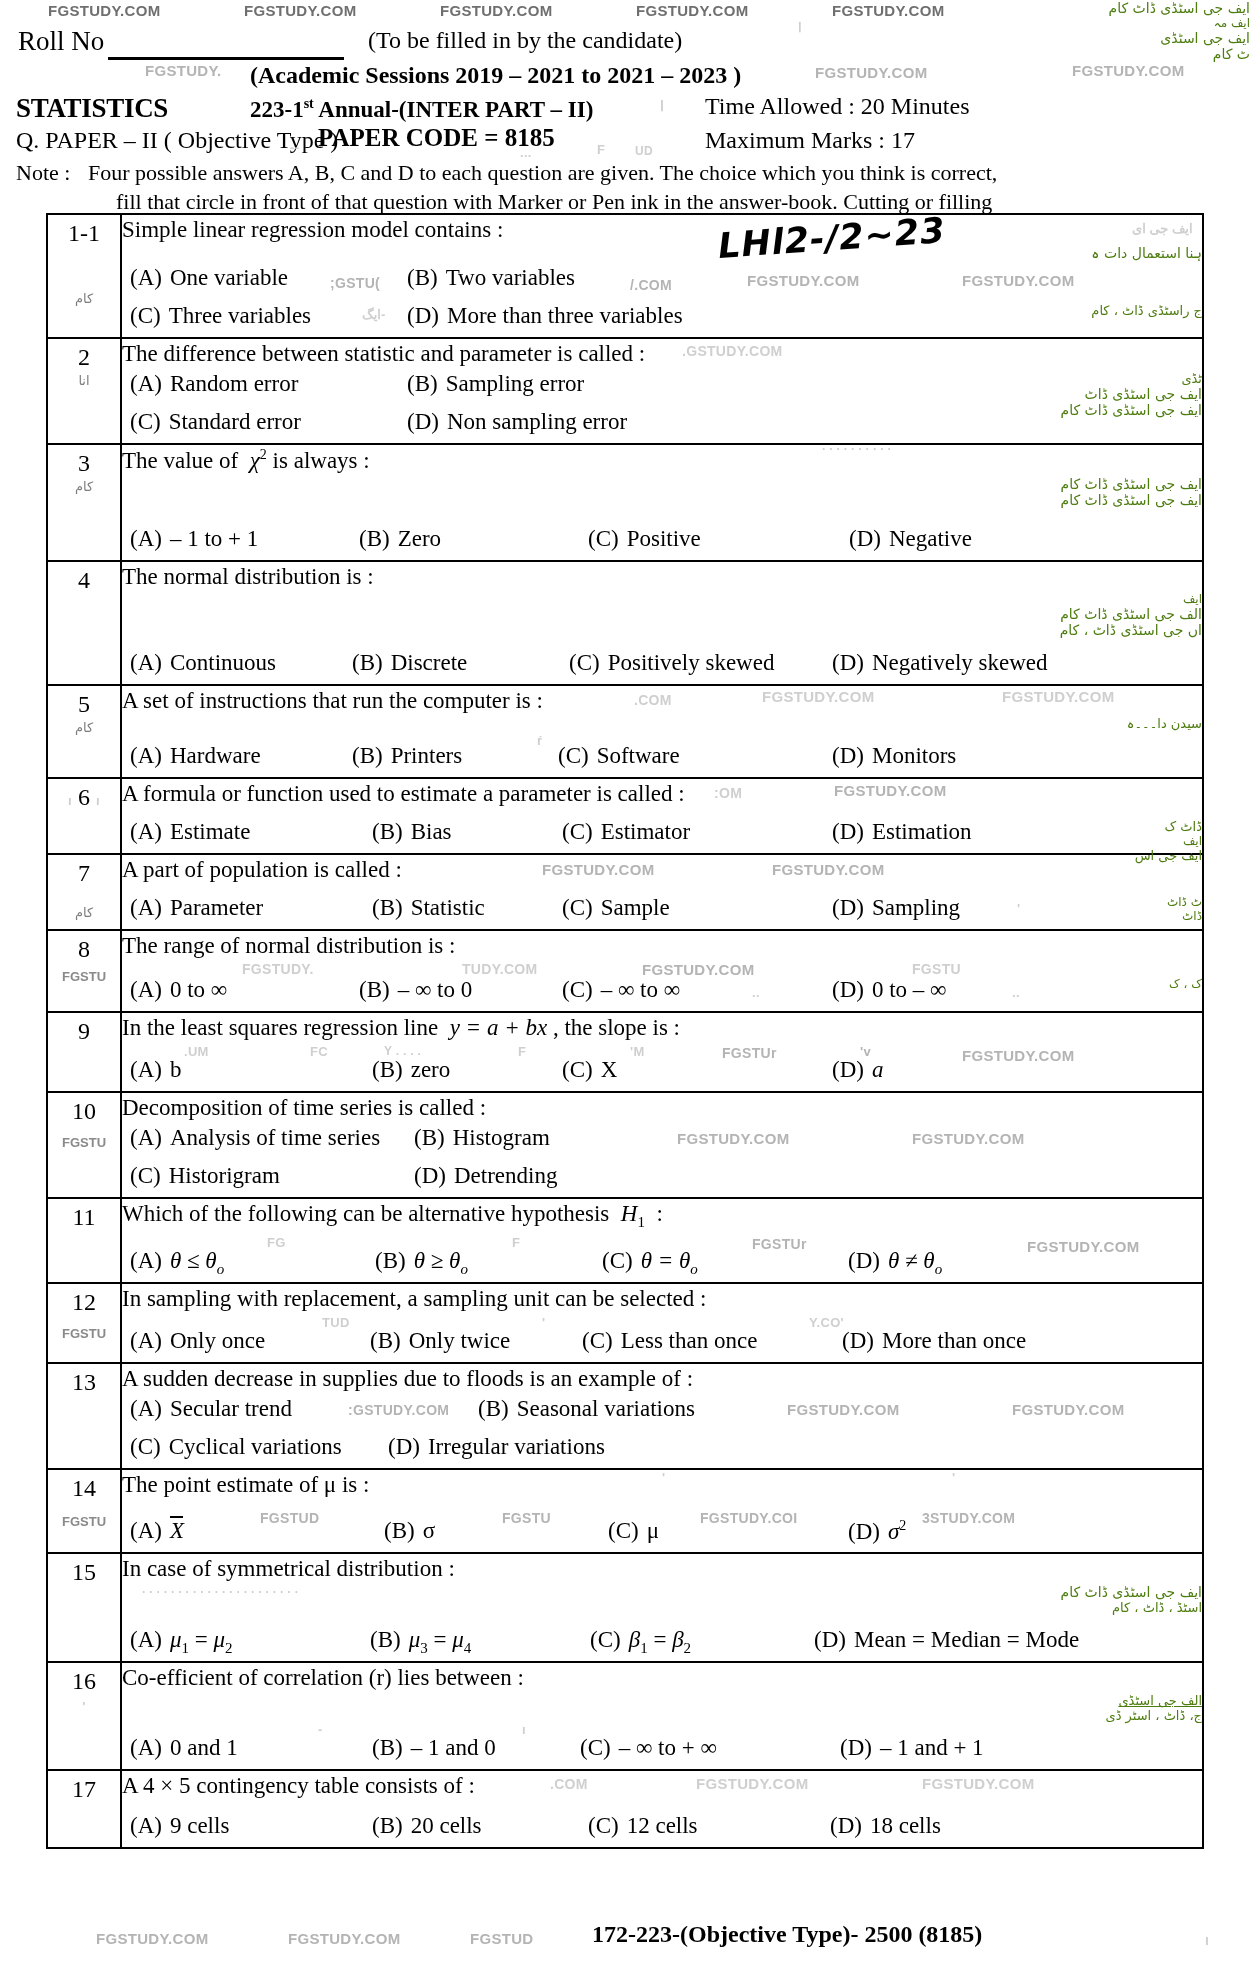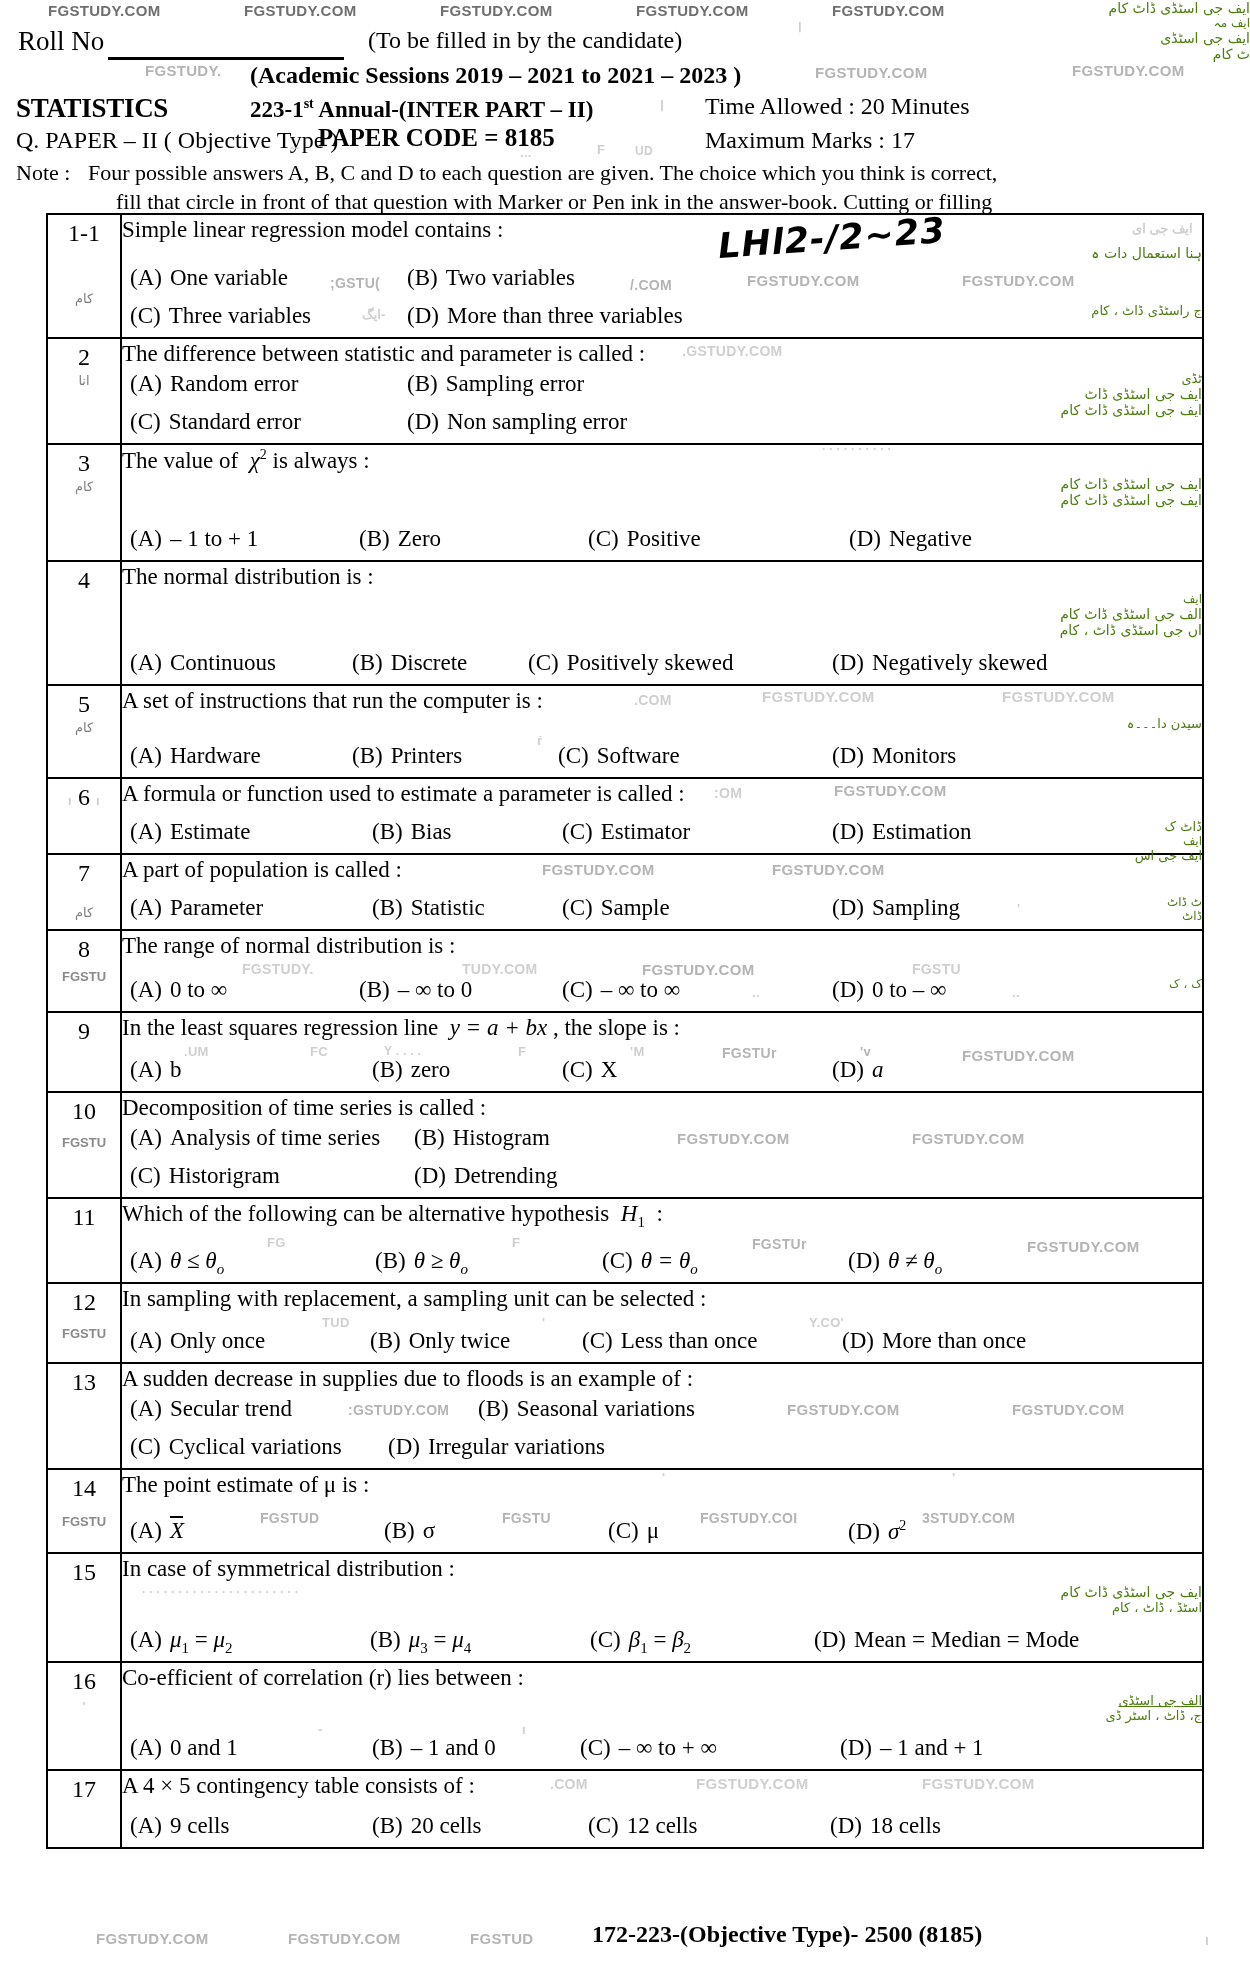--- a/index.html
+++ b/index.html
@@ -326,21 +326,21 @@
       <span class="num">4</span>
     </td>
     <td class="bodycell">
       <div class="stem">The normal distribution is :</div>
       <div class="urdu" style="left:305px; top:8px; font-size:12px;">ایف</div>
       <div class="urdu" style="left:450px; top:6px; font-size:14px;">الف جی اسٹڈی ڈاٹ کام</div>
       <div class="urdu" style="left:835px; top:4px; font-size:14px;">اں جی اسٹڈی ڈاٹ ، کام</div>
       <div class="opts" style="margin-top:12px;">
         <div class="opt" style="left:8px;"><span class="lab">(A)</span><span>Continuous</span></div>
         <div class="opt" style="left:230px;"><span class="lab">(B)</span><span>Discrete</span></div>
-        <div class="opt" style="left:406px;"><span class="lab">(C)</span><span>Positively skewed</span></div>
+        <div class="opt" style="left:447px;"><span class="lab">(C)</span><span>Positively skewed</span></div>
         <div class="opt" style="left:710px;"><span class="lab">(D)</span><span>Negatively skewed</span></div>
       </div>
     </td>
   </tr>
 
   <tr class="qrow">
     <td class="numcell">
       <span class="num">5</span>
       <span class="subu">کام</span>
     </td>

